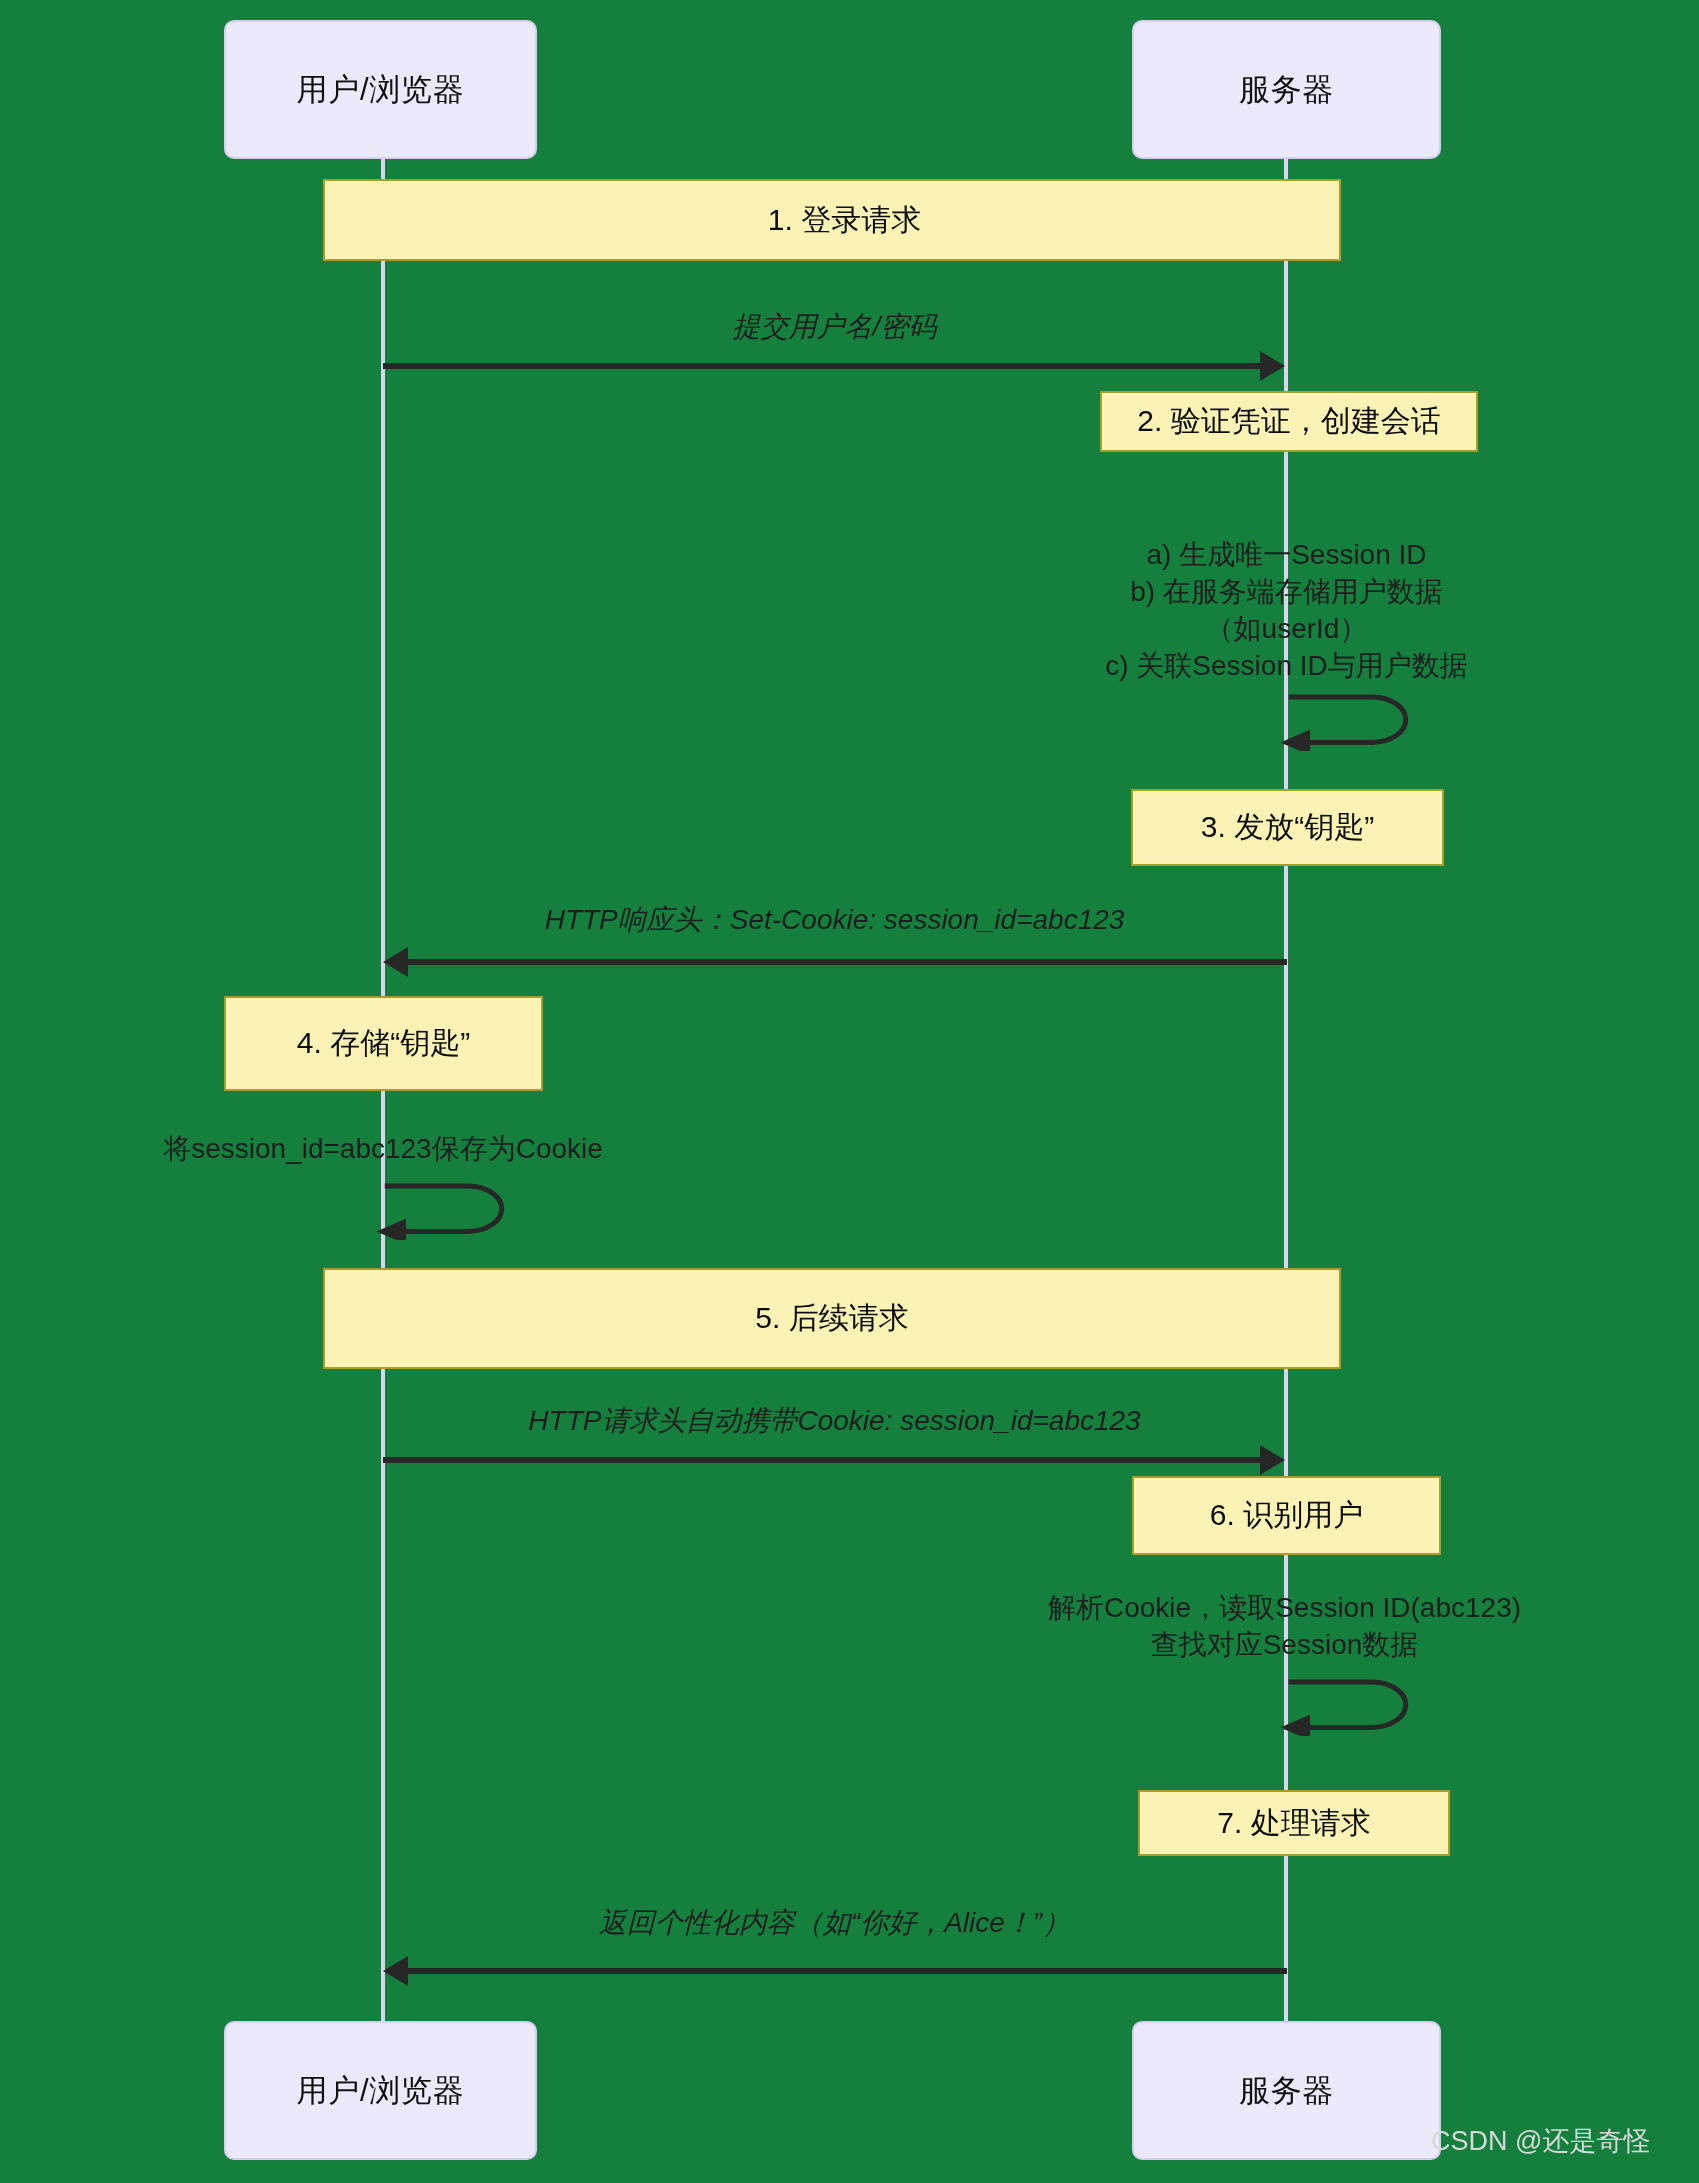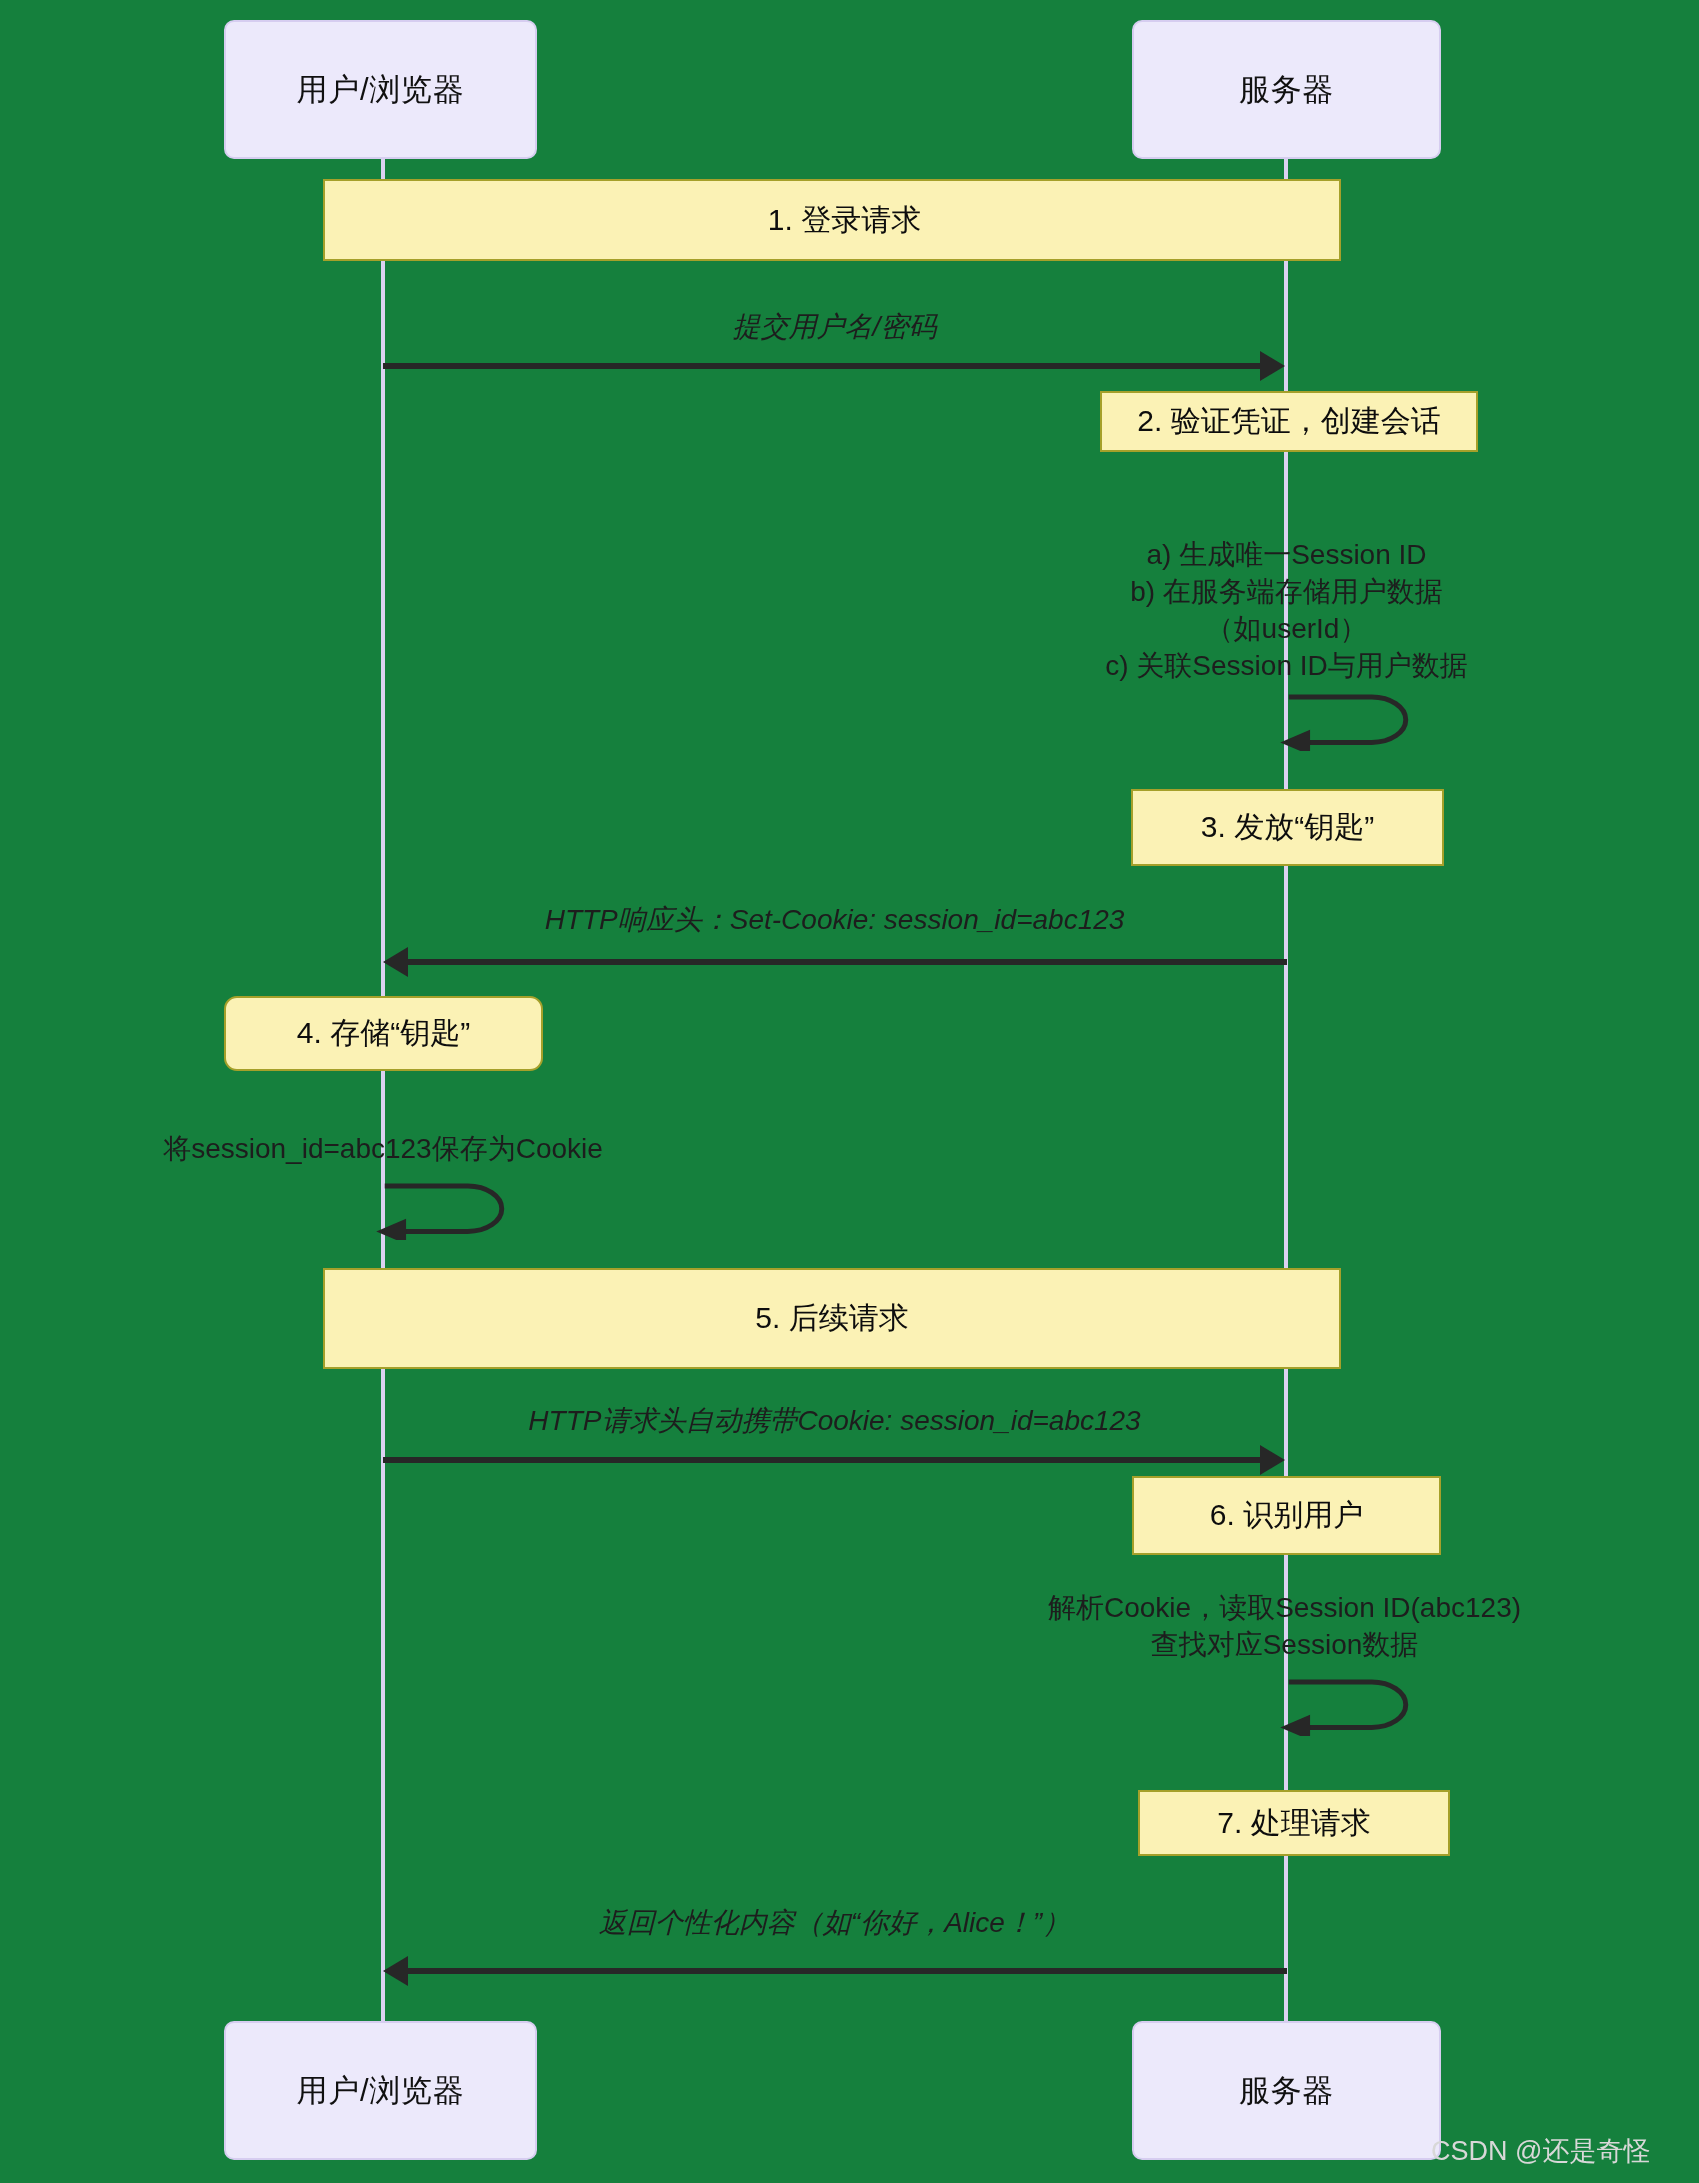--- a/index.html
+++ b/index.html
@@ -150,21 +150,21 @@
   </div>
 
   <div class="note" style="left:1131px; top:789px; width:313px; height:77px;">
     <span class="note-label">3. 发放“钥匙”</span>
   </div>
 
   <div class="msg-label" style="left:383px; top:901px; width:903px;">HTTP响应头：Set-Cookie: session_id=abc123</div>
   <div class="arrow-line" style="left:408px; top:959px; width:879px;"></div>
   <div class="arrow-head left" style="left:383px; top:947px;"></div>
 
-  <div class="note" style="left:224px; top:996px; width:319px; height:75px;border-radius:13px;">
+  <div class="note" style="left:224px; top:996px; width:319px; height:95px;">
     <span class="note-label">4. 存储“钥匙”</span>
   </div>
 
   <div class="text-block" style="left:103px; top:1130px; width:560px;">将session_id=abc123保存为Cookie</div>
   <div class="selfloop" style="left:372px; top:1176px; width:156px; height:64px;">
     <svg width="156" height="64" viewBox="0 0 220 90">
       <path d="M 18 14 L 135 14 A 48 32 0 0 1 135 78 L 42 78" fill="none" stroke="#272727" stroke-width="7"></path>
       <polygon points="48,60 48,96 6,78" fill="#272727"></polygon>
     </svg>
   </div>
@@ -198,16 +198,16 @@
   <div class="arrow-line" style="left:408px; top:1968px; width:879px;"></div>
   <div class="arrow-head left" style="left:383px; top:1956px;"></div>
 
   <div class="actor" style="left:224px; top:2021px; width:313px; height:139px;">
     <span class="actor-label">用户/浏览器</span>
   </div>
   <div class="actor" style="left:1132px; top:2021px; width:309px; height:139px;">
     <span class="actor-label">服务器</span>
   </div>
 
-  <div class="watermark" style="left:1431px; top:2123px;margin-top:10px;">CSDN @还是奇怪</div>
+  <div class="watermark" style="left:1431px; top:2123px;">CSDN @还是奇怪</div>
 
 </div>
 
 
 </body></html>

